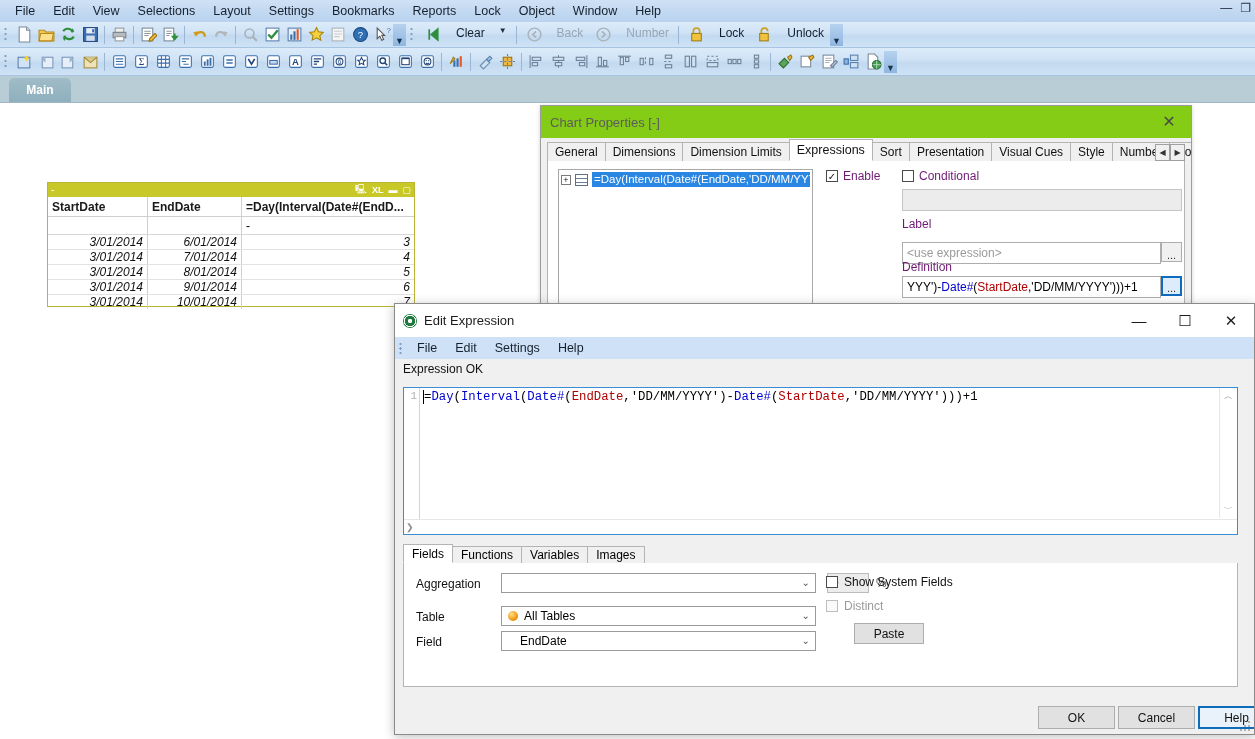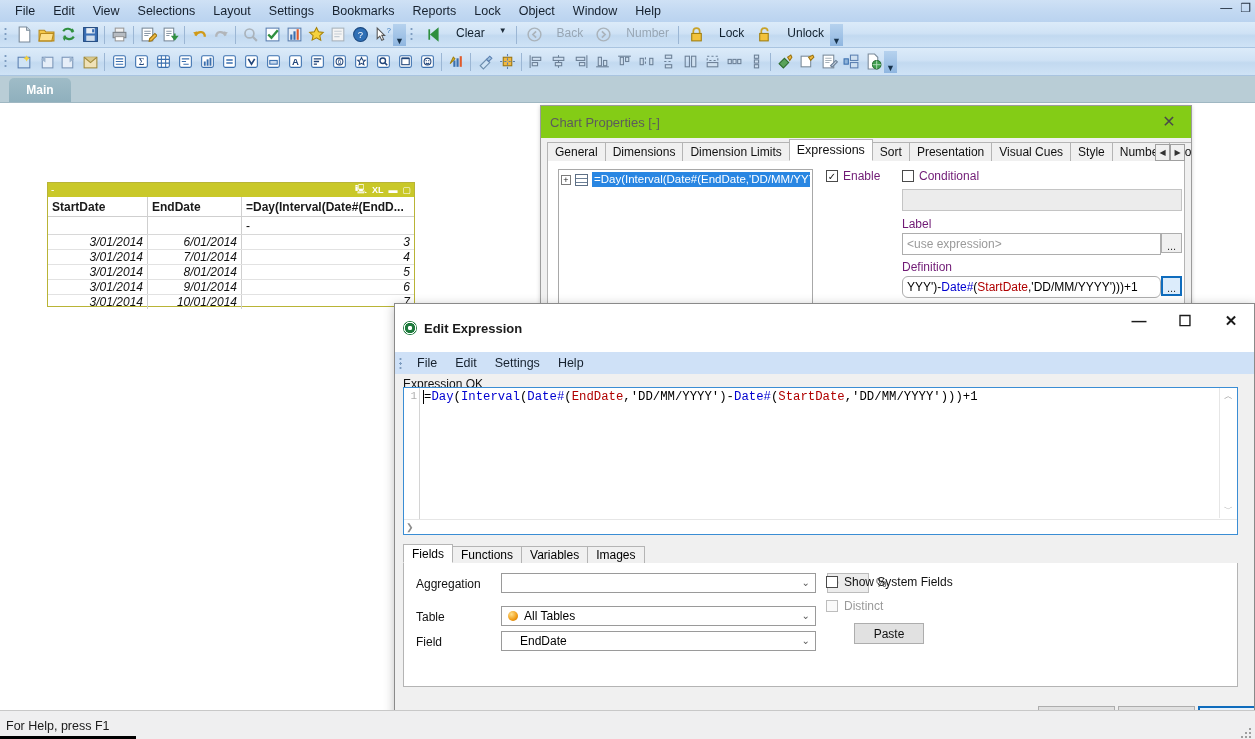--- a/index.html
+++ b/index.html
@@ -127,22 +127,22 @@
   .fld.dis{background:#ececec;border-color:#c4c4c4;}
   .ellipsisbtn{width:21px;height:20px;border:1px solid #adadad;background:#f0f0f0;
     display:flex;align-items:flex-end;justify-content:center;font-size:11px;color:#333;
     box-sizing:border-box;flex:0 0 auto;}
   .ellipsisbtn.blue{border:2px solid #0f6cbd;background:#dcecfb;}
 
   
   #editexpr{position:absolute;left:394px;top:303px;width:861px;height:432px;
     background:#f0f0f0;border:1px solid #8a8a8a;box-sizing:border-box;
     box-shadow:0 2px 10px rgba(0,0,0,.25);overflow:hidden;}
-  .ee-title{height:48px;background:#ffffff;display:flex;align-items:center;padding-left:8px;
-    box-sizing:border-box;position:relative;font-weight:bold;}
+  .ee-title{height:33px;background:#ffffff;display:flex;align-items:center;padding-left:8px;
+    box-sizing:border-box;position:relative;}
   .ee-title .qicon{width:14px;height:14px;border-radius:50%;
     background:radial-gradient(circle at 50% 50%,#ffffff 0 2px,#1d7a3c 2.3px 5px,#ffffff 5.3px 6px,#1d7a3c 6.3px);
     margin-right:7px;flex:0 0 auto;}
   .ee-title .t{font-size:13px;color:#1b1b1b;}
   .ee-wbtns{position:absolute;right:0;top:0;height:33px;display:flex;}
   .ee-wbtns div{width:46px;height:33px;display:flex;align-items:center;justify-content:center;
     font-size:15px;color:#1b1b1b;}
   .ee-menubar{height:22px;background:#cfe1f7;display:flex;align-items:center;padding-left:4px;box-sizing:border-box;}
   .ee-menubar .g{width:5px;height:13px;margin-right:4px;
     background:radial-gradient(circle at 1.5px 2px,#7d9cc0 1px,transparent 1.2px),
@@ -736,28 +736,28 @@
             <span class="cb">✓</span>
             <span class="lbl">Enable</span>
           </div>
           <div class="rowflex" style="position:absolute;left:76px;top:2px;">
             <span class="cb"></span>
             <span class="lbl">Conditional</span>
           </div>
           <div class="fld dis" style="position:absolute;left:76px;top:22px;width:280px;"></div>
 
           <div class="lbl" style="position:absolute;left:76px;top:50px;">Label</div>
-          <div style="position:absolute;left:76px;top:66px;width:280px;display:flex;">
+          <div style="position:absolute;left:76px;top:75px;width:280px;display:flex;">
             <div class="fld" style="flex:1;color:#9a9a9a;">&lt;use expression&gt;</div>
             <div class="ellipsisbtn">...</div>
           </div>
 
           <div class="lbl" style="position:absolute;left:76px;top:93px;">Definition</div>
           <div style="position:absolute;left:76px;top:109px;width:280px;display:flex;">
-            <div class="fld" style="flex:1;font-family:'Liberation Sans',sans-serif;overflow:hidden;white-space:nowrap;border-radius:6px;">
+            <div class="fld" style="flex:1;font-family:'Liberation Sans',sans-serif;overflow:hidden;white-space:nowrap;">
               <span class="k-plain">YYY')-</span>
                 <span class="k-fn">Date#</span>
                 <span class="k-plain">(</span>
                 <span class="k-field">StartDate</span>
                 <span class="k-plain">,'DD/MM/YYYY')))+1</span>
             </div>
             <div class="ellipsisbtn blue">...</div>
           </div>
         </div>
       </div>
@@ -844,19 +844,14 @@
 
       <div class="ee-footer">
         <div class="btn" style="position:absolute;left:607px;top:11px;width:77px;height:23px;">OK</div>
         <div class="btn" style="position:absolute;left:687px;top:11px;width:77px;height:23px;">Cancel</div>
         <div class="btn default" style="position:absolute;left:767px;top:11px;width:77px;height:23px;">Help</div>
       </div>
     </div>
     <div class="ee-grip"></div>
   </div>
 
-  <div class="statusbar">
-    <div class="blk"></div>
-    <div class="st">For Help, press F1</div>
-    <div class="grip2"></div>
-  </div>
 
 </div>
 
 </body></html>

